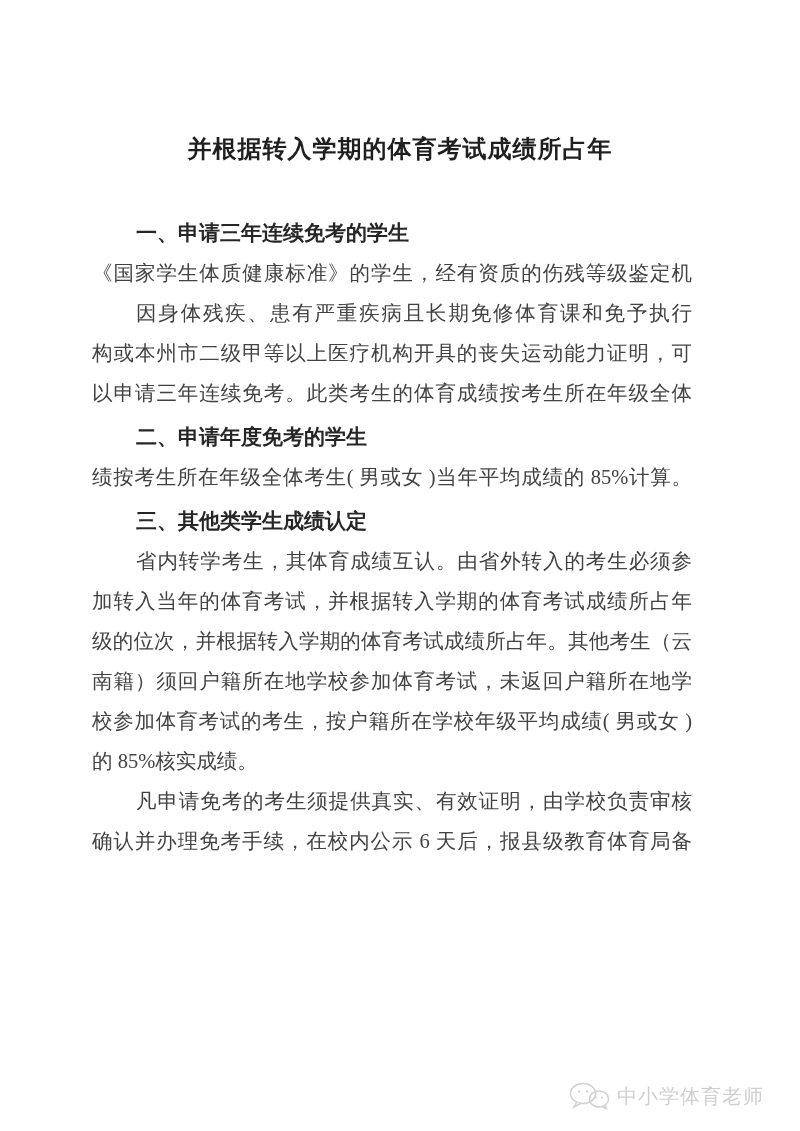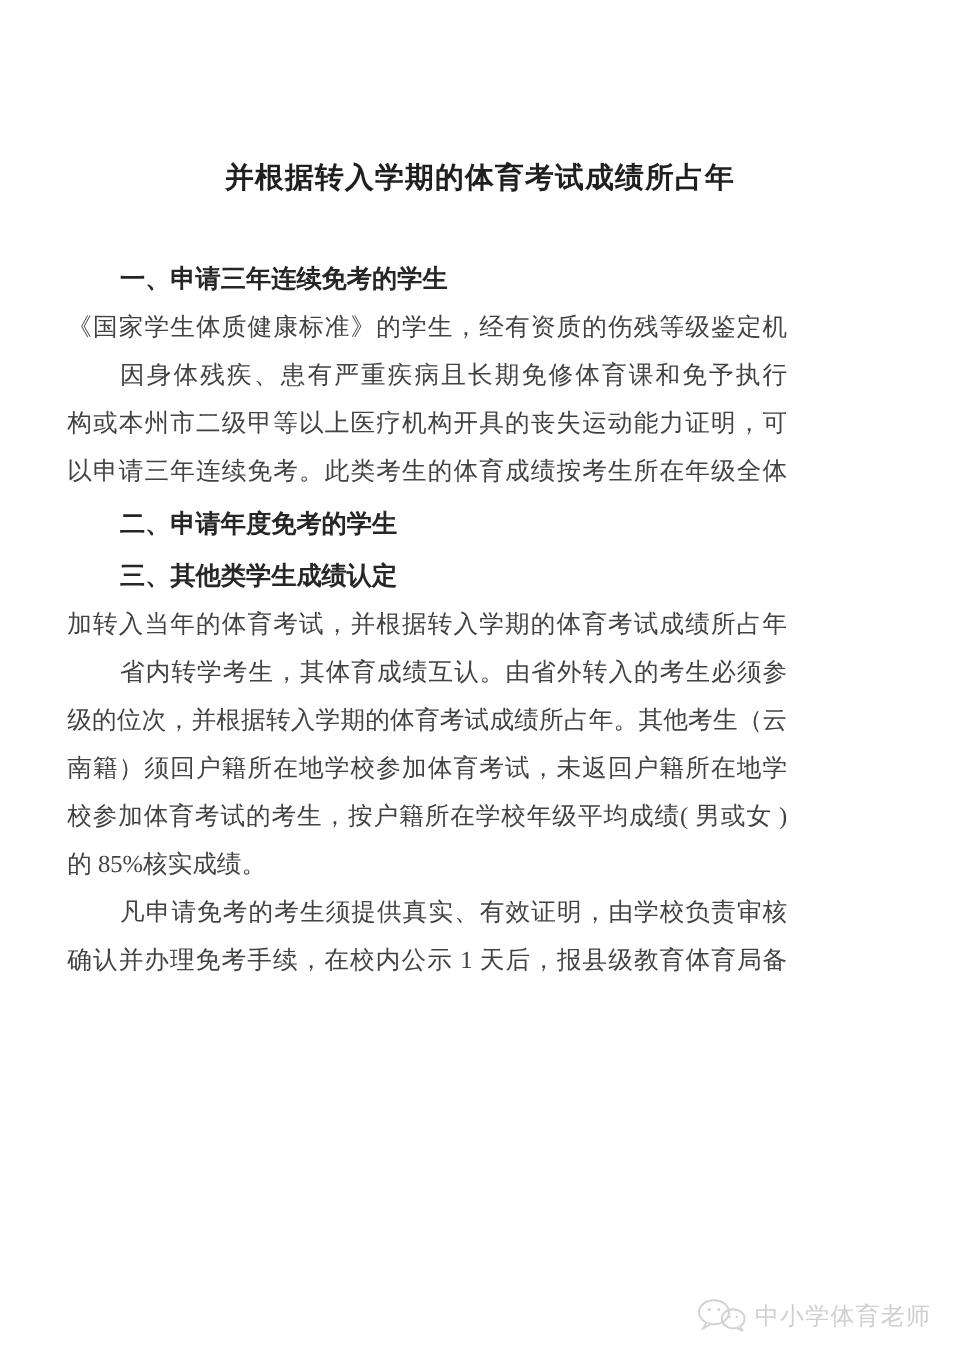--- a/index.html
+++ b/index.html
@@ -20,21 +20,21 @@
     margin: 0 100px 40px;
     padding-top: 126px;
     text-align: center;
     font-size: 24px;
     font-weight: bold;
     line-height: 47px;
     color: #1f1f1f;
     letter-spacing: 1px;
   }
   .body-block {
-    margin: 0 56px;
+    margin: 0 92px;
     width: 600px;
   }
   .heading {
     font-family: "Liberation Sans", sans-serif;
     font-weight: bold;
     font-size: 21px;
     line-height: 40px;
     height: 40px;
     color: #262626;
     text-indent: 44px;
@@ -49,21 +49,21 @@
     color: #424242;
     overflow: hidden;
   }
   .line.first { text-indent: 44px; }
   .line.fill {
     text-align: justify;
     text-align-last: justify;
   }
   .watermark {
     position: absolute;
-    right: 24px;
+    right: 36px;
     top: 1082px;
     display: flex;
     align-items: center;
     gap: 7px;
     color: #cfcfcf;
     font-family: "Liberation Sans", sans-serif;
     font-size: 20px;
     letter-spacing: 1px;
     user-select: none;
   }
@@ -78,29 +78,30 @@
     <div>并根据转入学期的体育考试成绩所占年</div>
   </h1>
 
   <div id="sections" class="body-block">
       <div class="heading">一、申请三年连续免考的学生</div>
       <div class="line fill">《国家学生体质健康标准》的学生，经有资质的伤残等级鉴定机</div>
       <div class="line first fill">因身体残疾、患有严重疾病且长期免修体育课和免予执行</div>
       <div class="line fill">构或本州市二级甲等以上医疗机构开具的丧失运动能力证明，可</div>
       <div class="line fill">以申请三年连续免考。此类考生的体育成绩按考生所在年级全体</div>
       <div class="heading">二、申请年度免考的学生</div>
+      <div class="line fill">绩按考生所在年级全体考生( 男或女 )当年平均成绩的 85%计算。</div>
       <div class="heading">三、其他类学生成绩认定</div>
+      <div class="line first fill">省内转学考生，其体育成绩互认。由省外转入的考生必须参</div>
       <div class="line fill">加转入当年的体育考试，并根据转入学期的体育考试成绩所占年</div>
-      <div class="line first fill">省内转学考生，其体育成绩互认。由省外转入的考生必须参</div>
       <div class="line fill">级的位次，并根据转入学期的体育考试成绩所占年。其他考生（云</div>
       <div class="line fill">南籍）须回户籍所在地学校参加体育考试，未返回户籍所在地学</div>
       <div class="line fill">校参加体育考试的考生，按户籍所在学校年级平均成绩( 男或女 )</div>
       <div class="line">的 85%核实成绩。</div>
       <div class="line first fill">凡申请免考的考生须提供真实、有效证明，由学校负责审核</div>
-      <div class="line fill">确认并办理免考手续，在校内公示 1 天后，报县级教育体育局备</div>
+      <div class="line fill">确认并办理免考手续，在校内公示 6 天后，报县级教育体育局备</div>
     </div>
 
   <div class="watermark">
     <span class="wicon">
       <svg width="42" height="28" viewBox="0 0 42 28" fill="none" stroke="#d2d2d2" stroke-width="1.6">
         <ellipse cx="15" cy="11.5" rx="12.5" ry="10"></ellipse>
         <path d="M8.5 20.5 L6 25 L12.5 21.5" fill="#ffffff" stroke="#d2d2d2"></path>
         <ellipse cx="31" cy="17" rx="9.5" ry="8"></ellipse>
         <path d="M36.5 23.5 L39 27 L34 24.5" fill="#ffffff" stroke="#d2d2d2"></path>
         <circle cx="11" cy="9.5" r="1.2" fill="#d2d2d2" stroke="none"></circle>

